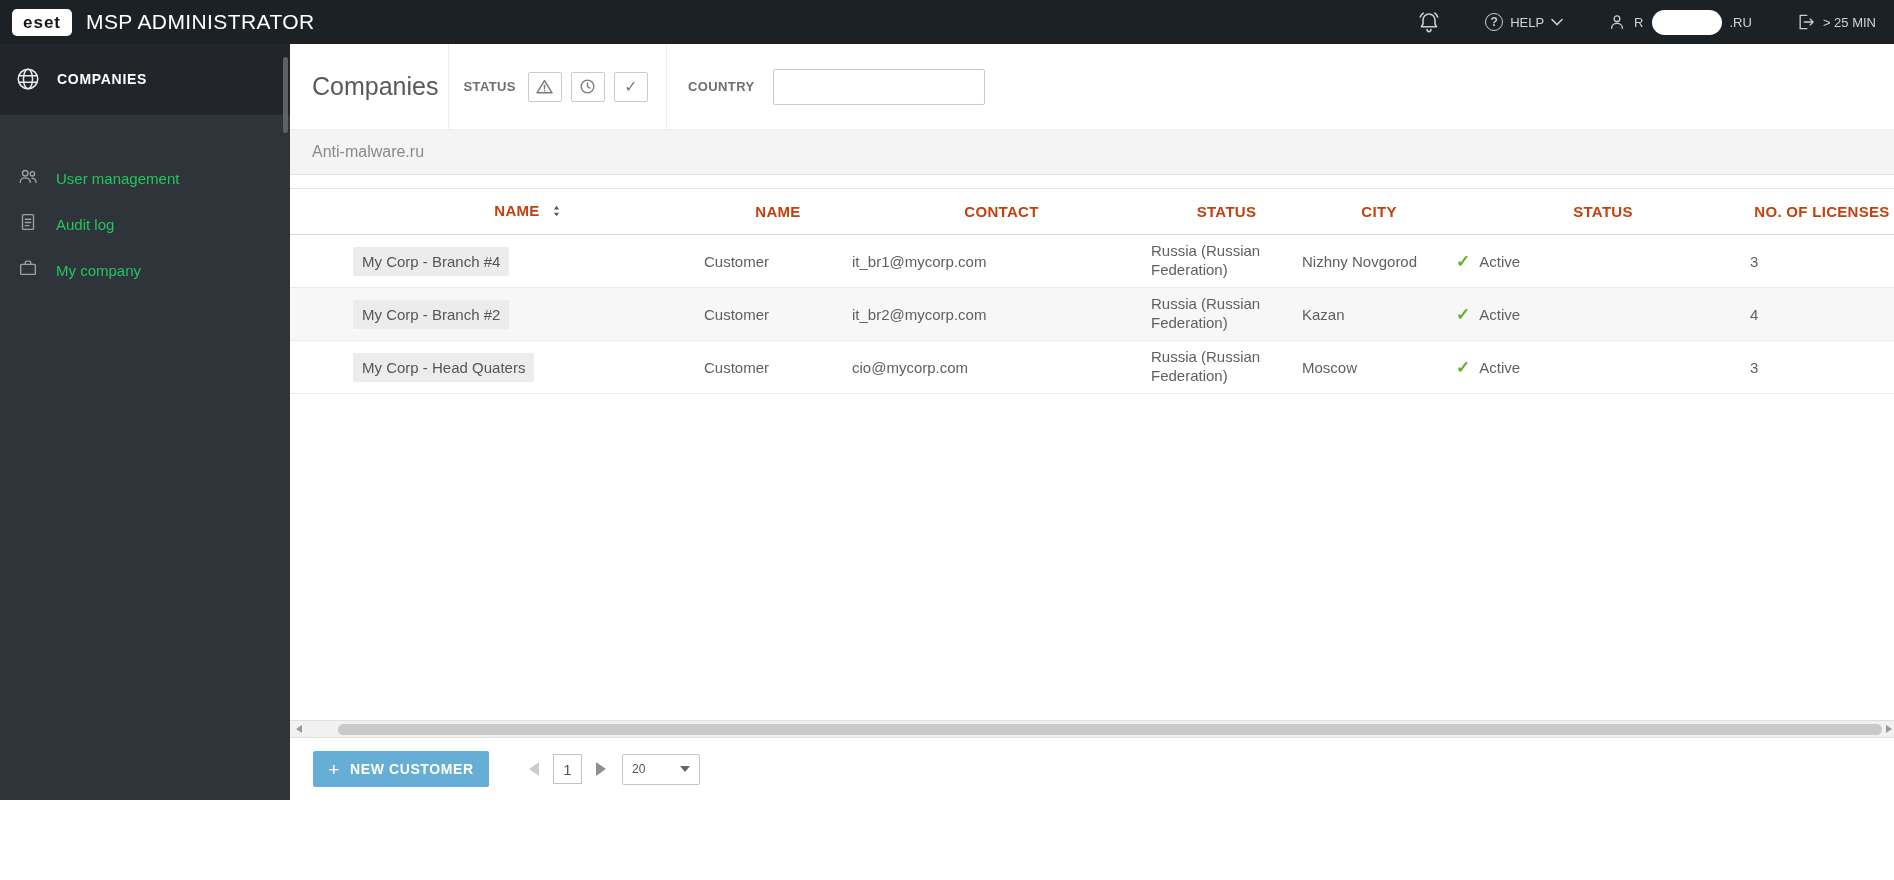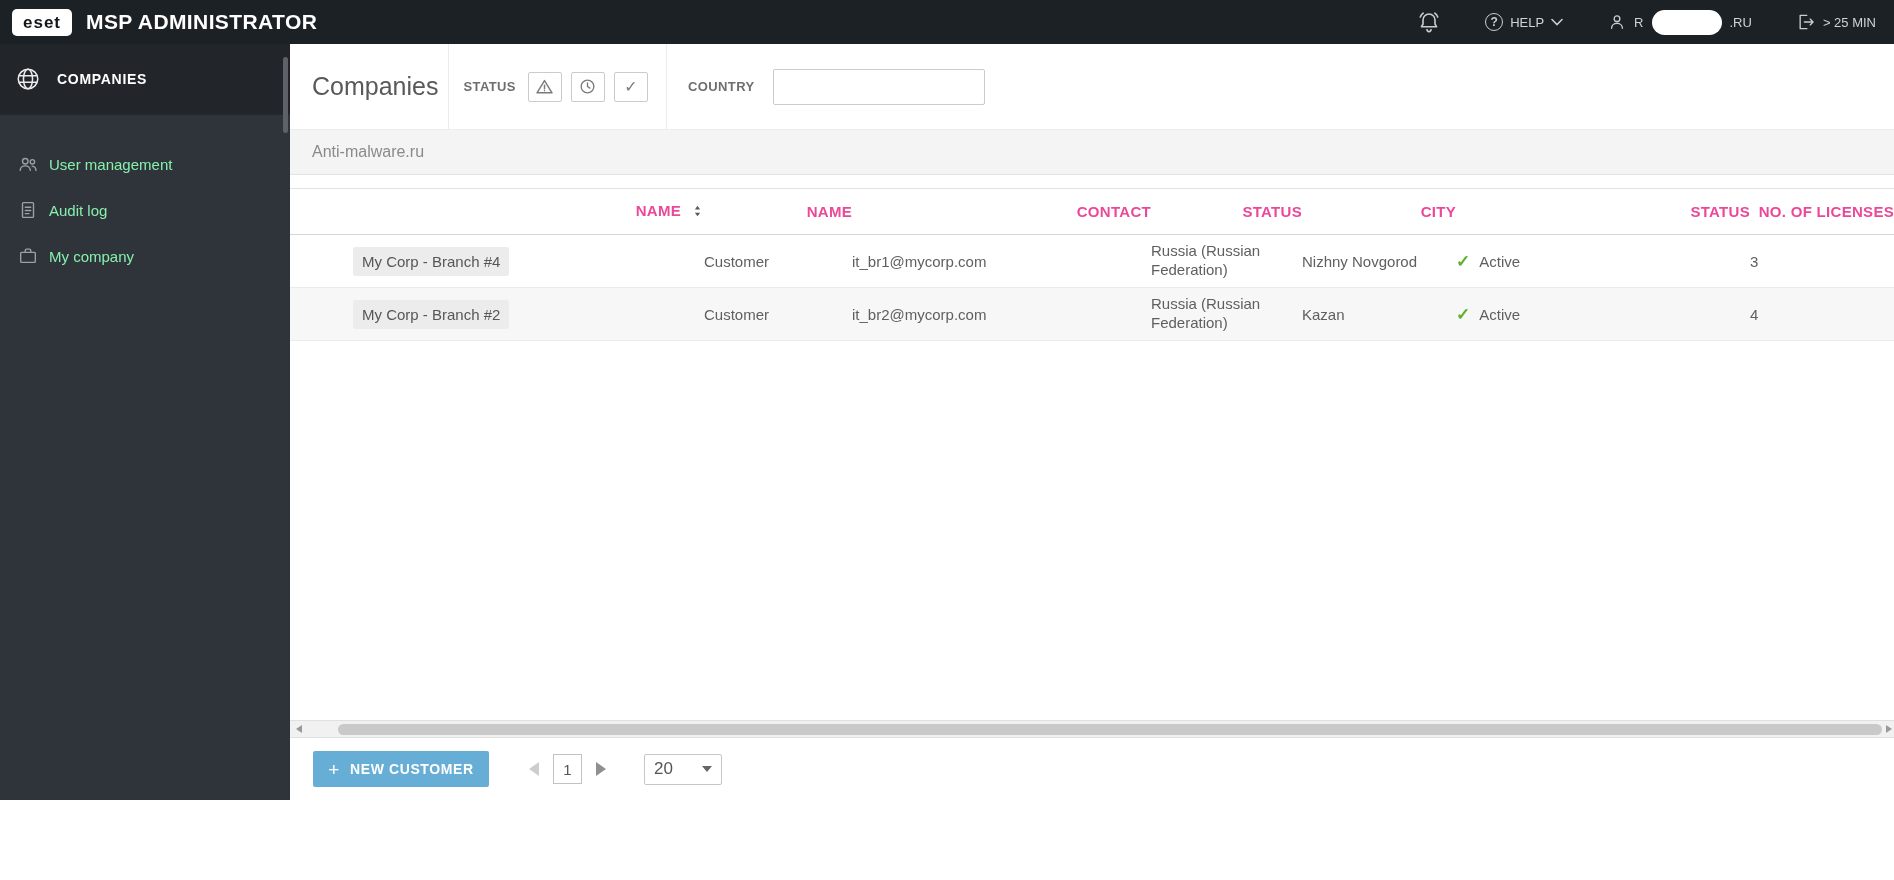--- a/index.html
+++ b/index.html
@@ -5,37 +5,37 @@
   *{box-sizing:border-box;margin:0;padding:0}
   html,body{width:1894px;height:880px;overflow:hidden;background:#fff;
     font-family:"Liberation Sans",sans-serif;-webkit-font-smoothing:antialiased}
   .app{position:relative;width:1894px;height:800px}
 
   
   .topbar{position:absolute;top:0;left:0;right:0;height:44px;background:#1c2126;
     display:flex;align-items:center;color:#cfd3d7;z-index:5}
   .logo-pill{margin-left:12px;background:#fff;color:#14171a;font-weight:700;
     font-size:17px;line-height:1;padding:5px 11px;border-radius:5px;letter-spacing:1px}
-  .app-title{color:#fff;font-size:21px;font-weight:700;margin-left:14px;letter-spacing:.4px;white-space:nowrap}
+  .app-title{color:#fff;font-size:21px;font-weight:400;margin-left:14px;letter-spacing:.4px;white-space:nowrap}
   .topbar-right{margin-left:auto;display:flex;align-items:center;gap:44px;padding-right:18px;font-size:13px}
   .tb-group{display:flex;align-items:center;gap:7px;cursor:pointer;white-space:nowrap}
   .qcircle{display:inline-flex;align-items:center;justify-content:center;width:18px;height:18px;
     border:1.5px solid #c9ccd0;border-radius:50%;font-size:12px;font-weight:700;color:#c9ccd0}
   .redaction{display:inline-block;width:70px;height:25px;background:#fff;border-radius:13px;margin:0 1px}
 
   
   .sidebar{position:absolute;top:44px;left:0;width:290px;bottom:0;background:#2f343a}
   .nav-item{display:flex;align-items:center;height:69px;padding-left:15px;gap:16px;cursor:pointer;
     color:#a9afb4;font-size:14px;font-weight:700;letter-spacing:.7px}
   .nav-item.active{background:#22262b;color:#fff}
   .nav-item.reports{border-top:1px solid rgba(0,0,0,.18)}
   .sidebar-divider{height:2px;background:#24282d}
   .nav-secondary{padding-top:26px}
-  .nav-sec-item{display:flex;align-items:center;height:46px;padding-left:17px;gap:10px;cursor:pointer;
-    color:#86efac;font-size:15px;font-weight:400}
+  .nav-sec-item{display:flex;align-items:flex-end;height:46px;padding-left:17px;gap:17px;cursor:pointer;
+    color:#22c55e;font-size:15px;font-weight:400}
   .sidebar-thumb{position:absolute;top:13px;right:2px;width:5px;height:76px;background:#5c6268;border-radius:3px;cursor:pointer}
 
   
   .main{position:absolute;left:290px;top:44px;right:0;bottom:0;background:#fff}
 
   .content-header{height:86px;display:flex;align-items:center;border-bottom:1px solid #ececec}
   .page-title{font-size:25px;color:#595959;font-weight:400;margin-left:22px;white-space:nowrap}
   .vline{width:1px;align-self:stretch;background:#ececec}
   .vline.v1{margin-left:10px}
   .vline.v2{margin-left:18px}
@@ -50,21 +50,21 @@
     padding:0 10px;font-size:15px;color:#555;outline:none;font-family:"Liberation Sans",sans-serif}
 
   .breadcrumb{height:45px;background:#f4f4f4;border-bottom:1px solid #e3e3e3;display:flex;
     align-items:center;padding-left:22px;font-size:16px;color:#8a8a8a;cursor:pointer}
 
   
   .table-wrap{margin-top:13px}
   table{width:1604px;border-collapse:collapse;table-layout:fixed}
   col.c-name{width:414px} col.c-type{width:148px} col.c-contact{width:299px}
   col.c-country{width:151px} col.c-city{width:154px} col.c-status{width:294px} col.c-lic{width:144px}
-  thead th{height:46px;text-align:right;font-size:15px;font-weight:700;color:#ec4899;letter-spacing:.3px;
+  thead th{height:46px;text-align:center;font-size:15px;font-weight:700;color:#c2410c;letter-spacing:.3px;
     border-top:1px solid #e2e2e2;border-bottom:1px solid #d6d6d6;white-space:nowrap;cursor:pointer;vertical-align:middle}
   thead th:first-child{padding-left:63px}
   tbody td{height:53px;font-size:15px;color:#5f5f5f;border-bottom:1px solid #ebebeb;vertical-align:middle}
   tbody td:first-child{padding-left:63px}
   tbody tr:nth-child(2){background:#f7f7f7}
   tbody tr{cursor:pointer}
   .name-chip{display:inline-block;background:#ececec;color:#565656;padding:6px 9px;border-radius:2px;white-space:nowrap}
   .country-cell{padding-right:14px;line-height:1.25}
   .status-cell{display:flex;align-items:center;gap:9px}
   .check-green{color:#5fb12c;font-weight:700;font-size:17px}
@@ -84,22 +84,22 @@
   .new-customer{margin-left:23px;width:176px;height:36px;background:#67aed6;border:none;border-radius:2px;
     color:#fff;font-size:14px;font-weight:600;letter-spacing:.6px;display:flex;align-items:center;
     justify-content:center;gap:10px;cursor:pointer;font-family:"Liberation Sans",sans-serif}
   .nc-plus{font-size:19px;font-weight:400;line-height:1}
   .pg-arrow-left{margin-left:40px;width:0;height:0;cursor:pointer;
     border-top:7px solid transparent;border-bottom:7px solid transparent;border-right:10px solid #cdcdcd}
   .pg-box{margin-left:14px;width:29px;height:30px;border:1px solid #c2c2c2;background:#fff;
     display:flex;align-items:center;justify-content:center;font-size:15px;color:#555;cursor:pointer}
   .pg-arrow-right{margin-left:14px;width:0;height:0;cursor:pointer;
     border-top:7px solid transparent;border-bottom:7px solid transparent;border-left:10px solid #8f8f8f}
-  .page-size{margin-left:38px;width:78px;height:31px;border:1px solid #c6c6c6;background:#fff;border-radius:2px;
-    display:flex;align-items:center;justify-content:space-between;padding:0 9px;font-size:17px;color:#555;cursor:pointer}
+  .page-size{margin-left:16px;width:78px;height:31px;border:1px solid #c6c6c6;background:#fff;border-radius:2px;
+    display:flex;align-items:center;justify-content:space-between;padding:0 9px;font-size:12px;color:#555;cursor:pointer}
   .dd-caret{width:0;height:0;border-left:5px solid transparent;border-right:5px solid transparent;border-top:6px solid #666}
 </style>
 </head>
 <body>
 
 <div class="app">
 
   <header class="topbar">
     <div class="logo-pill">eset</div>
     <div class="app-title">MSP ADMINISTRATOR</div>
@@ -286,20 +286,34 @@
             <td class="country-cell">Russia (Russian Federation)</td>
             <td>Kazan</td>
             <td>
               <span class="status-cell">
                   <span class="check-green">✓</span>
                   <span>Active</span>
                 </span>
             </td>
             <td>4</td>
           </tr>
+          <tr>
+            <td><span class="name-chip">My Corp - Head Quaters</span></td>
+            <td>Customer</td>
+            <td>cio@mycorp.com</td>
+            <td class="country-cell">Russia (Russian Federation)</td>
+            <td>Moscow</td>
+            <td>
+              <span class="status-cell">
+                  <span class="check-green">✓</span>
+                  <span>Active</span>
+                </span>
+            </td>
+            <td>3</td>
+          </tr>
         </tbody>
       </table>
     </div>
 
     <div class="hscroll">
       <span class="hs-arrow-left"></span>
       <span class="hs-thumb"></span>
       <span class="hs-arrow-right"></span>
     </div>
 

